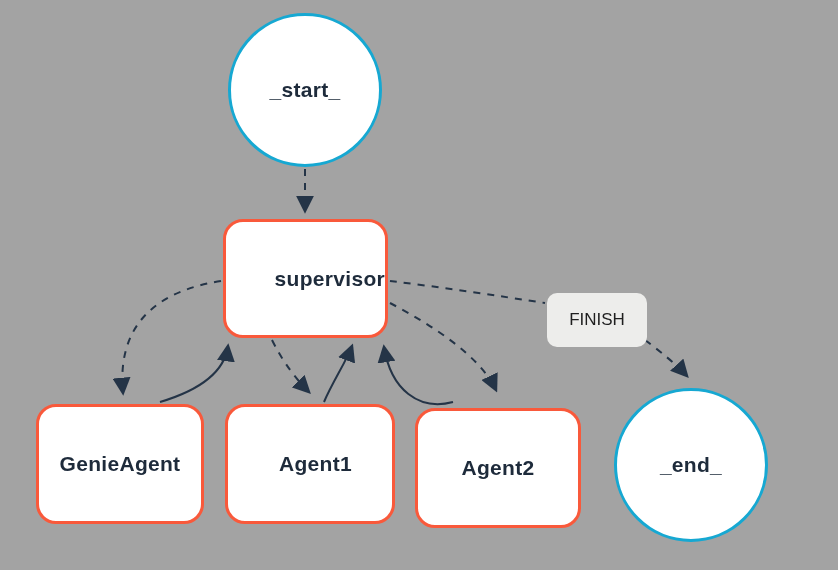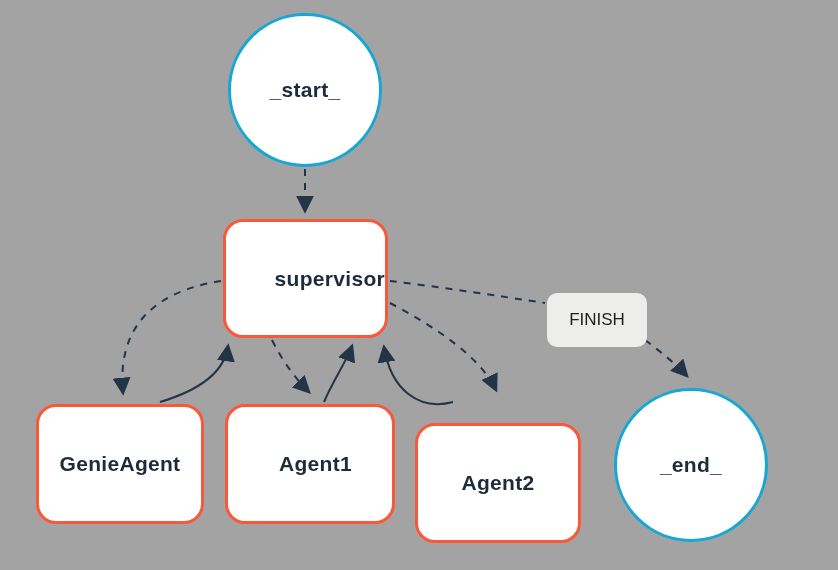--- a/index.html
+++ b/index.html
@@ -42,21 +42,21 @@
     border-radius: 20px;
   }
   .node.circle {
     border: 3px solid #16a8d2;
     border-radius: 50%;
   }
   .n-start      { left: 228px; top: 13px;  width: 154px; height: 154px; }
   .n-supervisor { left: 223px; top: 219px; width: 165px; height: 119px; justify-content: flex-end; }
   .n-genie      { left: 36px;  top: 404px; width: 168px; height: 120px; }
   .n-agent1     { left: 225px; top: 404px; width: 170px; height: 120px; padding-left: 11px; }
-  .n-agent2     { left: 415px; top: 423px; width: 166px; height: 120px; }
+  .n-agent2     { left: 415px; top: 408px; width: 166px; height: 120px; }
   .n-end        { left: 614px; top: 388px; width: 154px; height: 154px; justify-content: center; }
   .edge-label {
     position: absolute;
     left: 547px; top: 293px;
     width: 100px; height: 54px;
     box-sizing: border-box;
     background: #ededeb;
     border-radius: 10px;
     display: flex;
     align-items: center;

